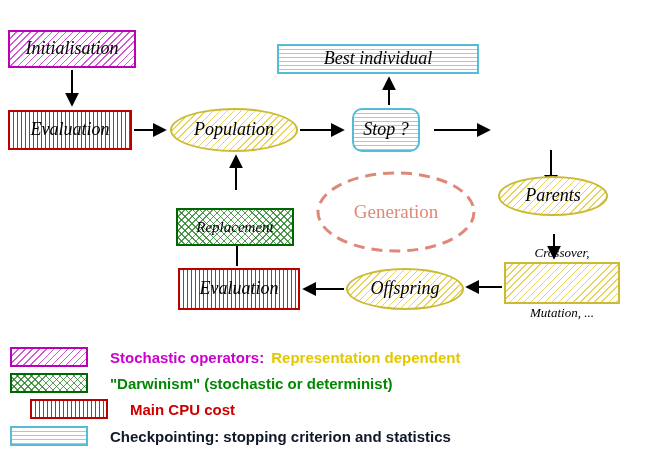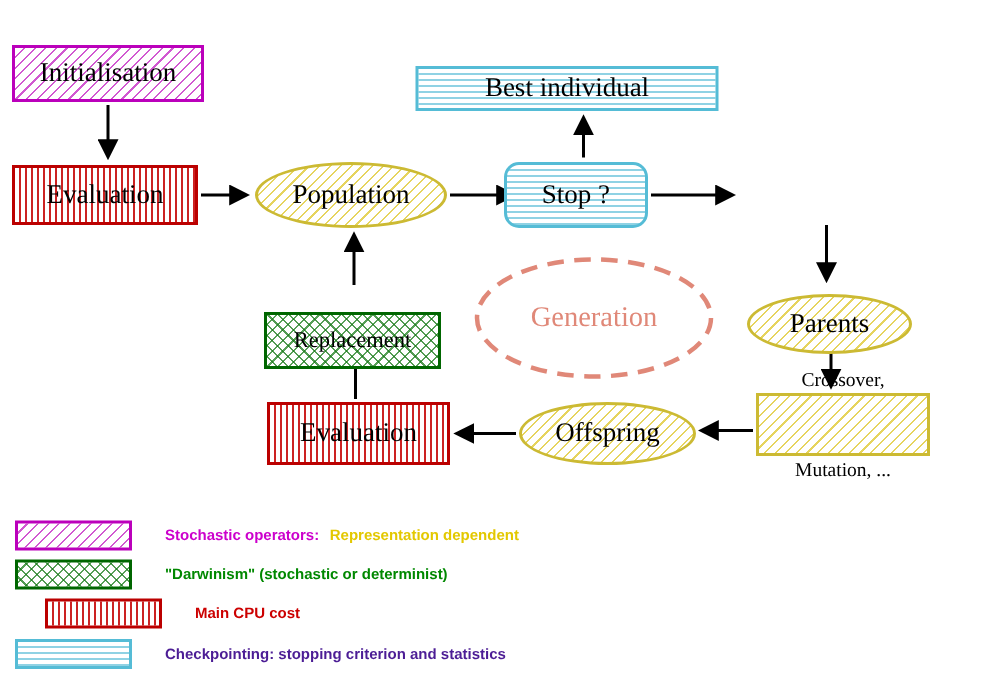--- a/index.html
+++ b/index.html
@@ -16,20 +16,21 @@
     position: absolute;
     display: flex;
     flex-direction: column;
     align-items: center;
     justify-content: center;
     text-align: center;
     color: #000;
     box-sizing: border-box;
     font-size: 18px;
     line-height: 1.1;
+    font-style: italic;
   }
   .ellipse { border-radius: 50%; }
   .rounded { border-radius: 10px; }
 
   .p-magenta {
     border: 2px solid #bb00bb;
     background: repeating-linear-gradient(135deg, #ffffff 0 4px, #d158d1 4px 5px);
   }
   .p-red {
     border: 2px solid #bb0000;
@@ -61,35 +62,35 @@
   .small-label { font-size: 13px; line-height: 1.25; }
 
   .legend-row {
     position: absolute;
     left: 10px;
     display: flex;
     align-items: center;
     height: 20px;
     font-family: "Liberation Sans", sans-serif;
     font-weight: bold;
-    font-size: 10px;
+    font-size: 15px;
     white-space: nowrap;
   }
   .swatch {
     width: 78px;
     height: 20px;
     box-sizing: border-box;
     margin-right: 22px;
     flex: none;
   }
   .t-magenta { color: #cc00cc; }
   .t-yellow  { color: #e3c800; margin-left: 7px; }
   .t-green   { color: #008800; }
   .t-red     { color: #cc0000; }
-  .t-cyan    { color: #4c1d95; }
+  .t-cyan    { color: #0f172a; }
 </style>
 </head>
 <body>
 
 <div class="canvas">
 
   <svg class="arrows" width="670" height="465" viewBox="0 0 670 465">
     <defs>
       <marker id="ah" viewBox="0 0 10 10" refX="8" refY="5" markerWidth="7" markerHeight="7" orient="auto">
         <path d="M0,0 L10,5 L0,10 z" fill="#000000"></path>
@@ -118,34 +119,34 @@
   </div>
 
   <div class="node p-red" style="left:8px; top:110px; width:124px; height:40px;">
     <span>Evaluation</span>
   </div>
 
   <div class="node ellipse p-yellow" style="left:170px; top:108px; width:128px; height:44px;">
     <span>Population</span>
   </div>
 
-  <div class="node rounded p-cyan" style="left:336px; top:108px; width:96px; height:44px;">
+  <div class="node rounded p-cyan" style="left:352px; top:108px; width:68px; height:44px;">
     <span>Stop ?</span>
   </div>
 
 
   <div class="node p-green" style="left:176px; top:208px; width:118px; height:38px; font-size:15px;">
     <span>Replacement</span>
   </div>
 
   <div class="generation-label" style="left:316px; top:172px; width:160px; height:80px;font-family:Liberation Serif, serif;">
     <span>Generation</span>
   </div>
 
-  <div class="node ellipse p-yellow" style="left:498px; top:196px; width:110px; height:40px;">
+  <div class="node ellipse p-yellow" style="left:498px; top:176px; width:110px; height:40px;">
     <span>Parents</span>
   </div>
 
   <div class="node p-yellow small-label" style="left:504px; top:262px; width:116px; height:42px;gap:43px;">
     <span>Crossover,</span>
     <span>Mutation, ...</span>
   </div>
 
   <div class="node ellipse p-yellow" style="left:346px; top:268px; width:118px; height:42px;">
     <span>Offspring</span>

